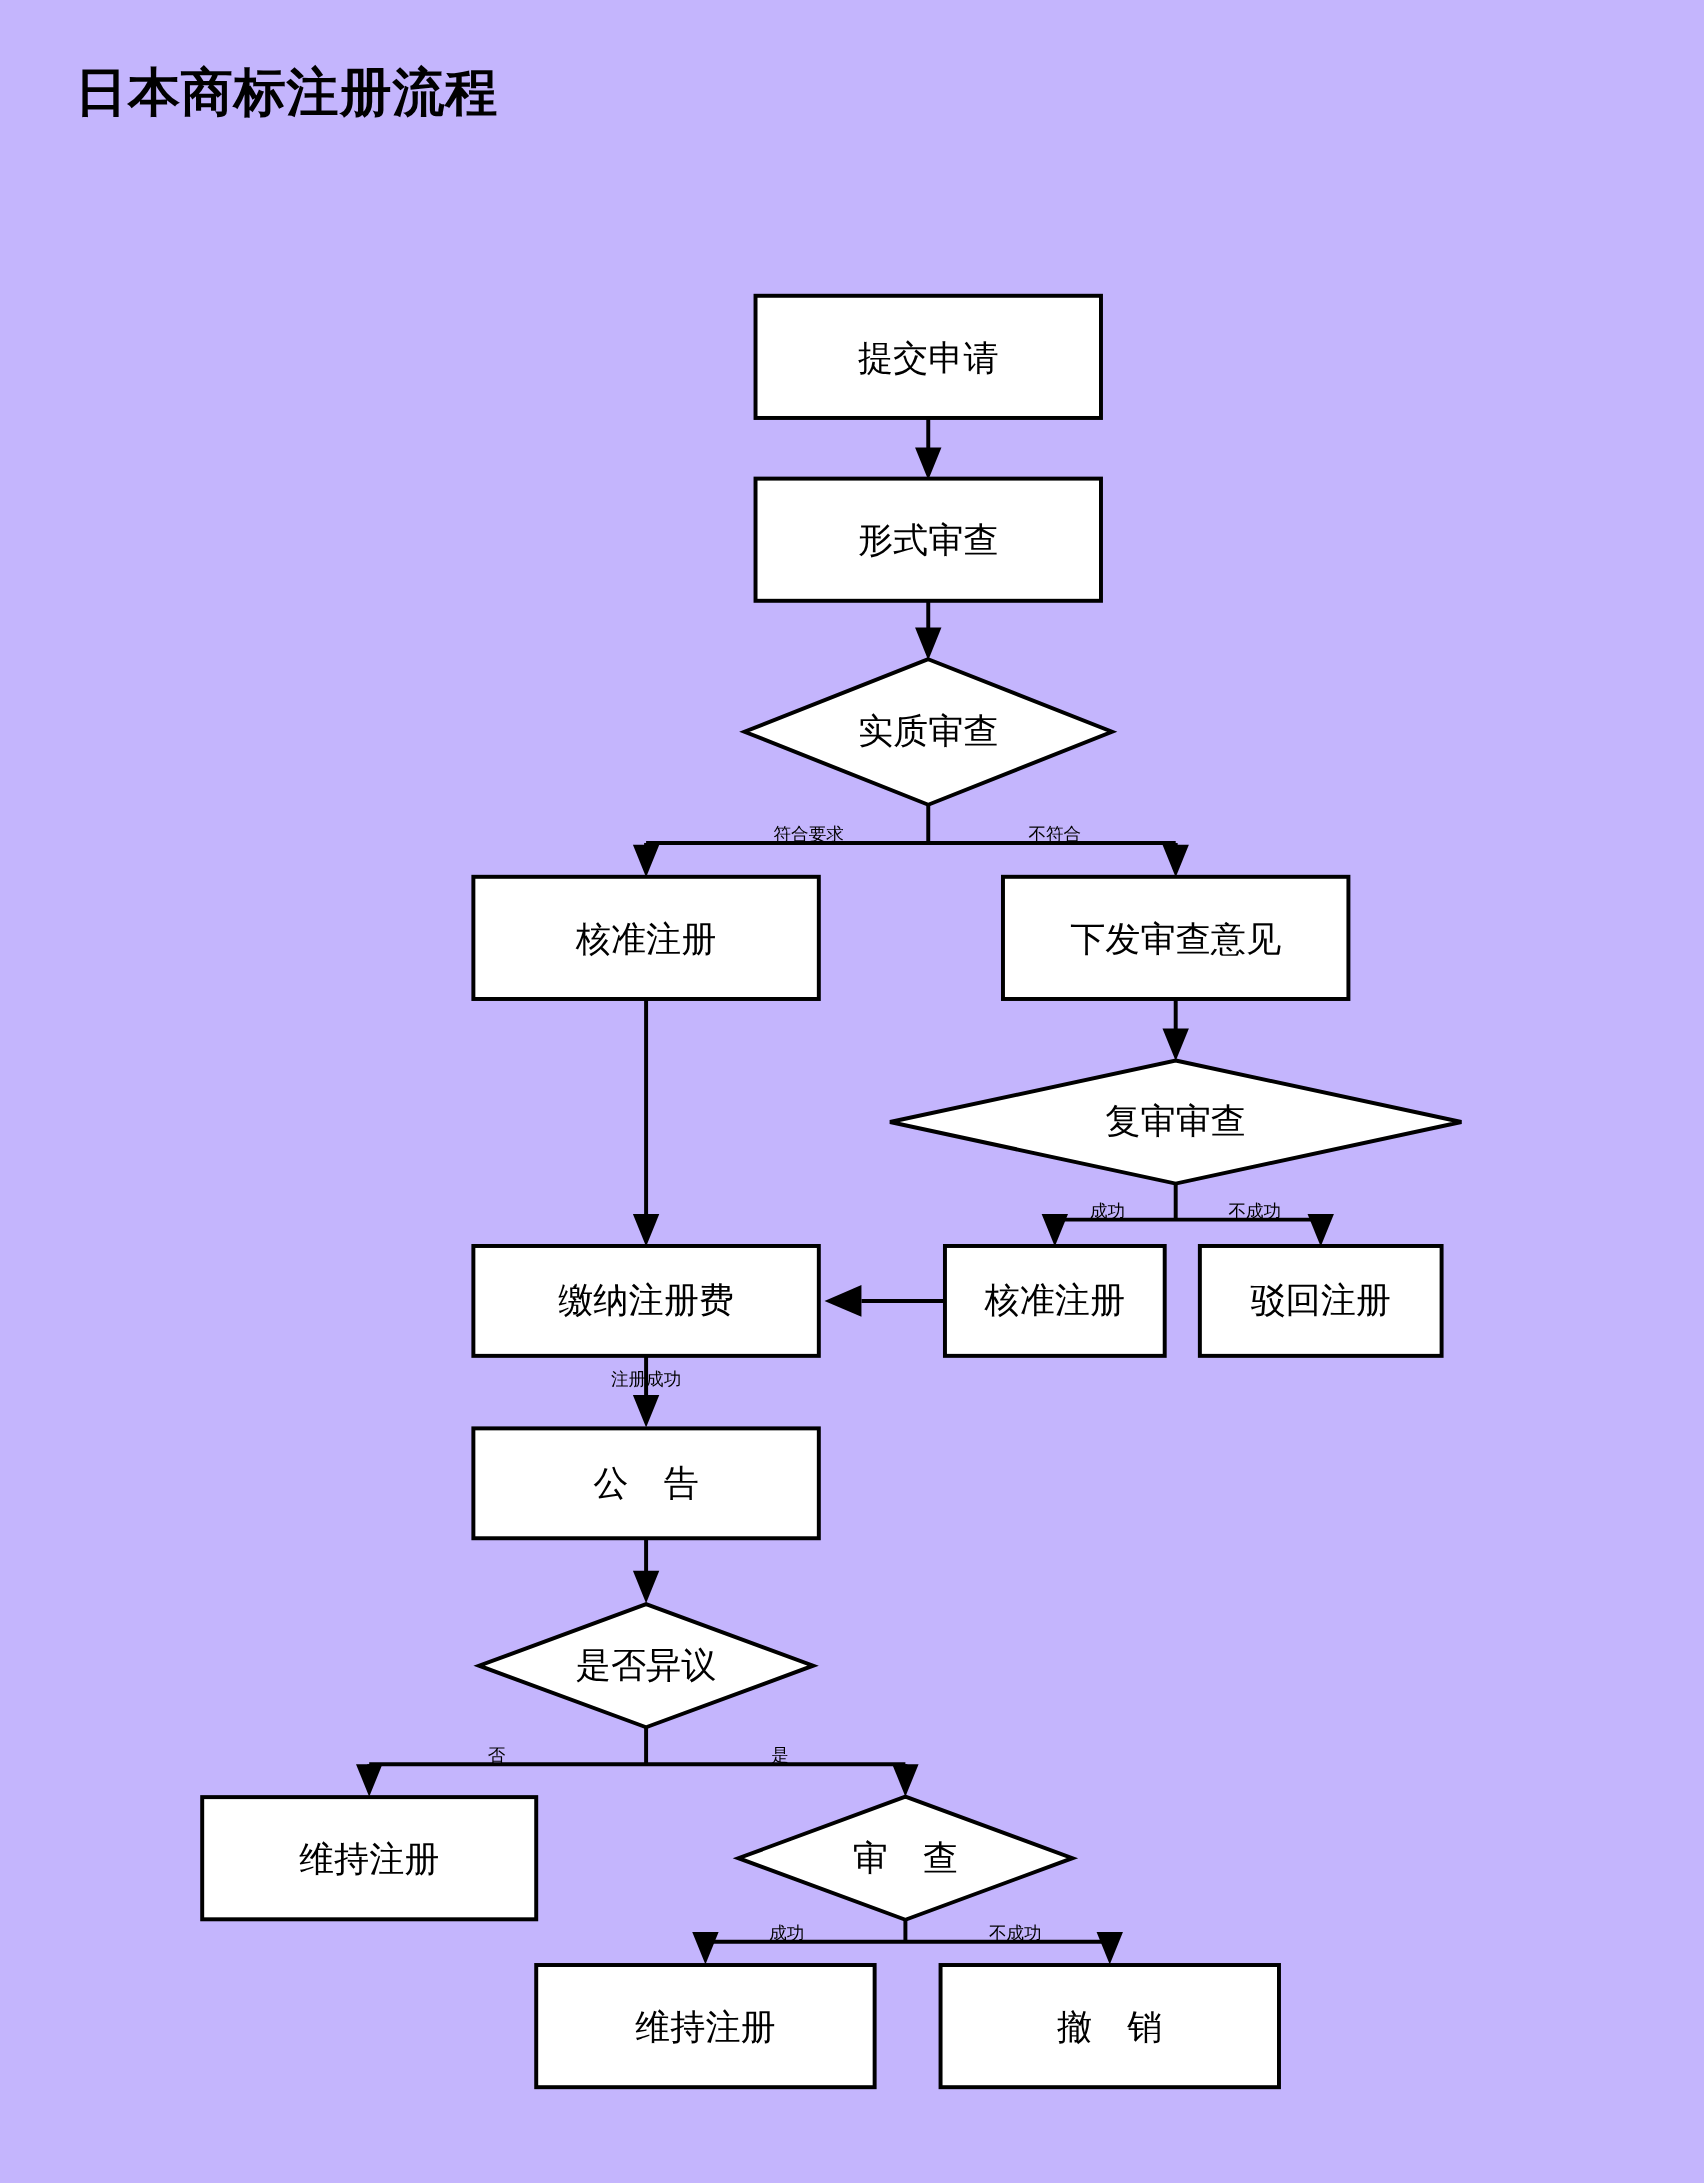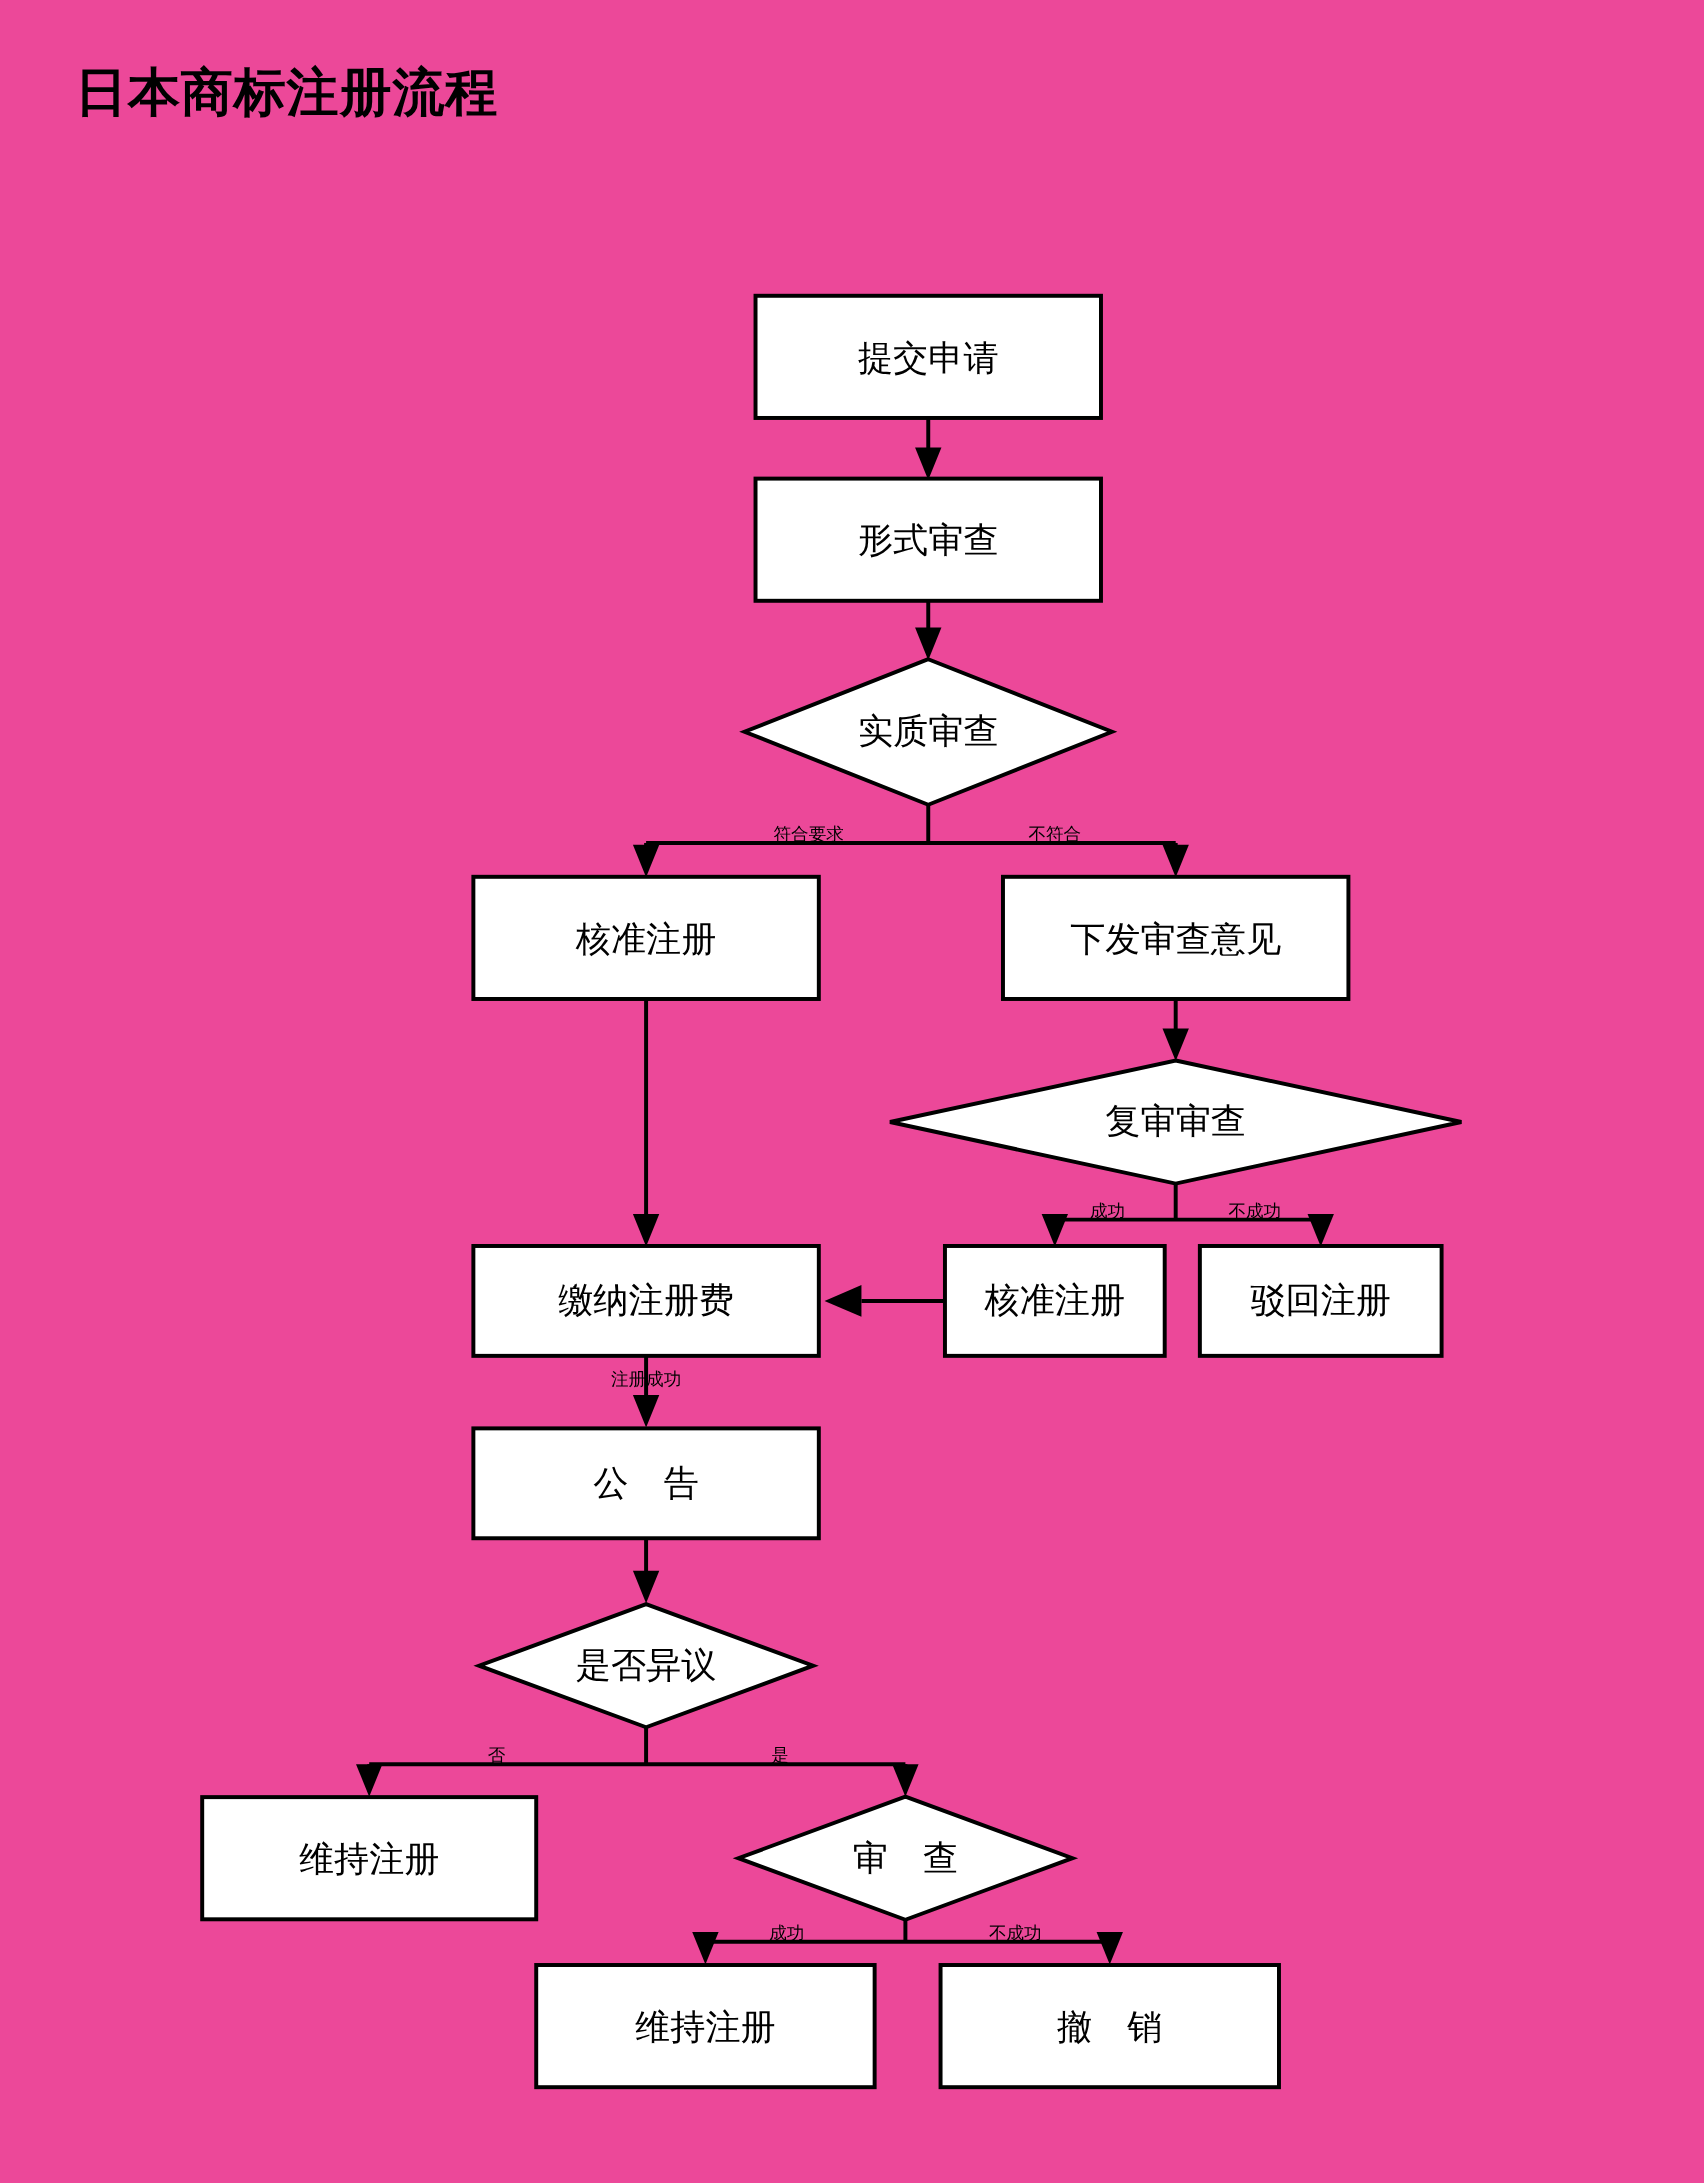--- a/index.html
+++ b/index.html
@@ -1,21 +1,21 @@
 <!DOCTYPE html>
 <html style="font-size:7px"><head>
 <meta charset="utf-8">
 <title>日本商标注册流程</title>
 <style>
   html,body{margin:0;padding:0;background:#ffffff;}
   body{
     font-family:"DejaVu Sans","Liberation Sans",sans-serif;
     width:1704px;height:2183px;position:relative;overflow:hidden;
   }
-  #page{position:relative;width:1704px;height:2183px;background:#ec4899;}
+  #page{position:relative;width:1704px;height:2183px;background:#c4b5fd;}
   #title{
     position:absolute;left:75px;top:66px;
     font-family:"DejaVu Sans","Liberation Sans",sans-serif;
     font-weight:700;font-size:52px;line-height:1;color:#000000;
     letter-spacing:0.9px;white-space:nowrap;
   }
   svg#flow{position:absolute;left:0;top:0;width:1704px;height:2183px;display:block;}
   .shape{fill:#ffffff;stroke:#000000;stroke-width:9;}
   .conn{stroke:#000000;stroke-width:9;fill:none;}
   .head{fill:#000000;stroke:none;}

